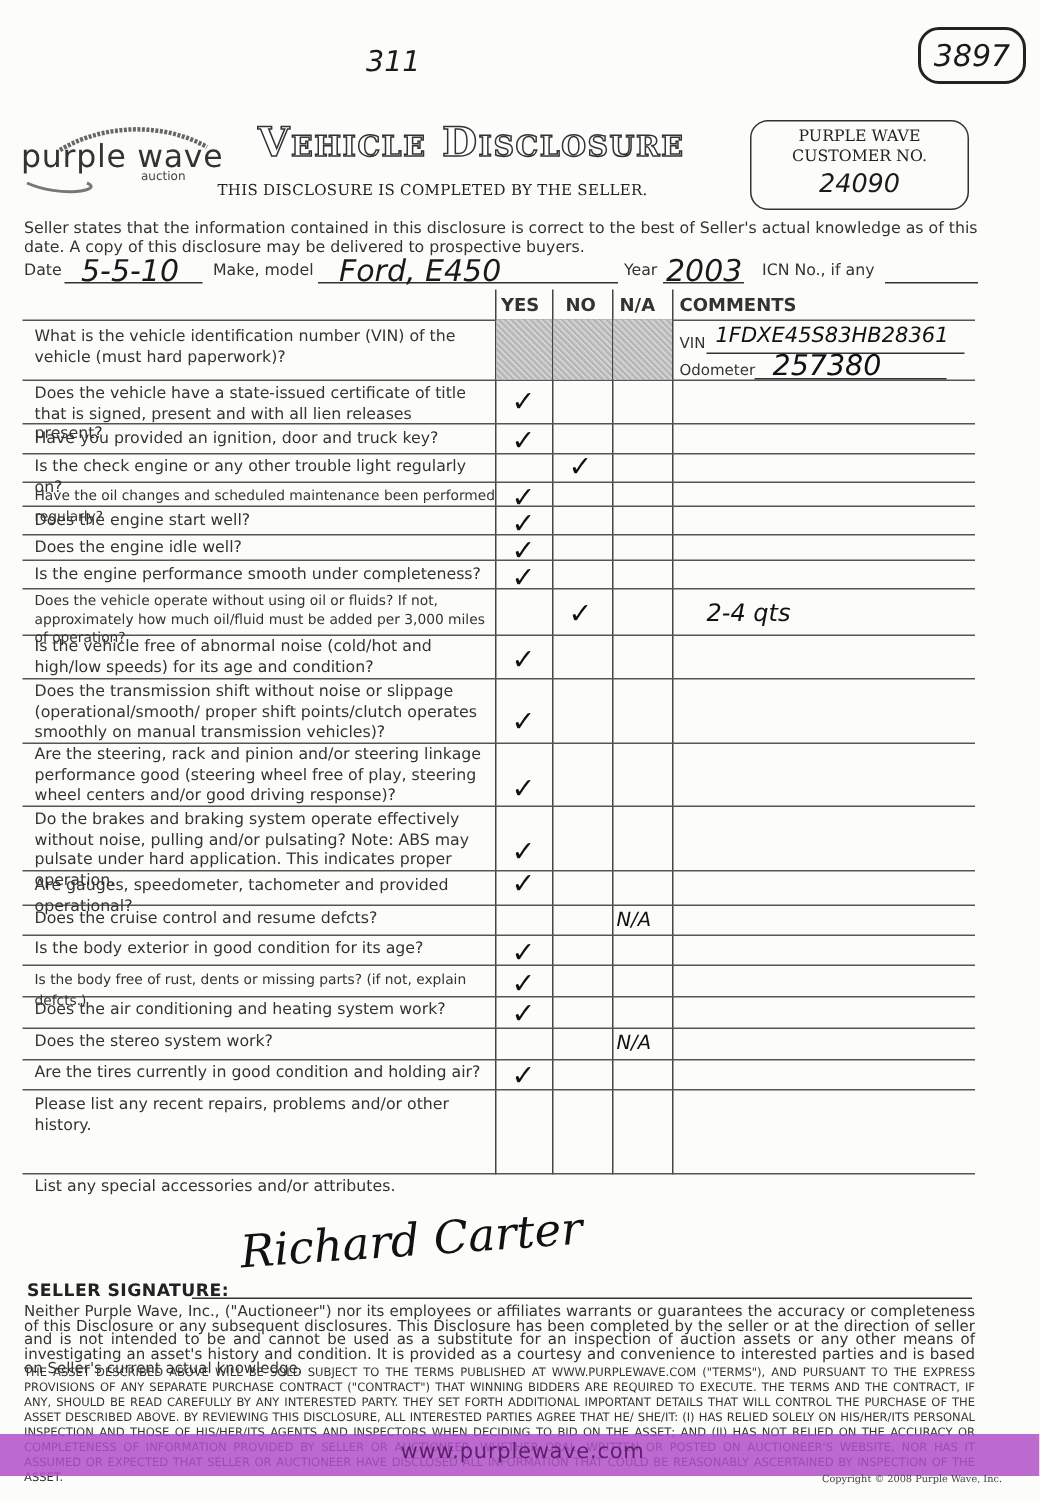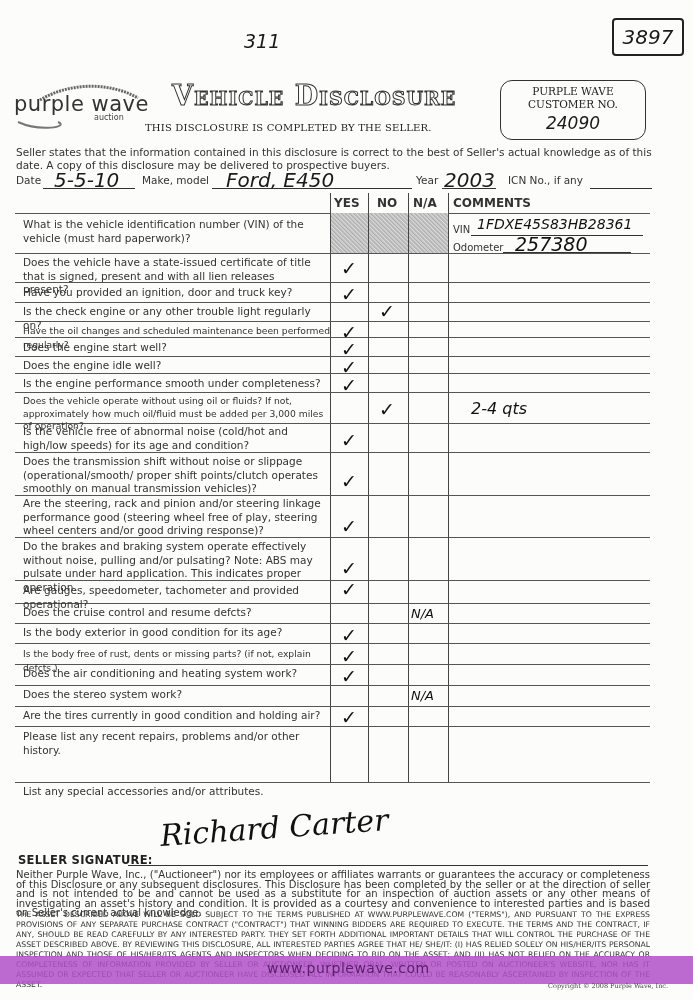--- a/index.html
+++ b/index.html
@@ -1,20 +1,20 @@
 <!DOCTYPE html>
 <html><head>
 <meta charset="utf-8">
 <style>
   html, body { margin:0; padding:0; }
   body { width:693px; height:1000px; background:#fcfcfa; position:relative; overflow:hidden; font-family:"DejaVu Sans", sans-serif; color:#2a2a2a; }
   .abs { position:absolute; }
   .hand { font-family:"DejaVu Sans", sans-serif; font-style:italic; color:#1a1a1a; }
   .doc-num { left:244px; top:30px; font-size:19px; }
-  .file-num { left:612px; top:18px; width:68px; height:34px; border:2px solid #222; border-radius:4px; font-size:20px; text-align:center; line-height:34px; font-family:"DejaVu Sans", sans-serif; }
+  .file-num { left:612px; top:18px; width:68px; height:34px; border:2px solid #222; border-radius:14px; font-size:20px; text-align:center; line-height:34px; font-family:"DejaVu Sans", sans-serif; }
   .logo { left:10px; top:82px; width:150px; height:50px; }
   .logo-text { left:14px; top:92px; font-size:21px; color:#333; letter-spacing:0.5px; }
   .logo-sub { left:94px; top:113px; font-size:8px; color:#444; }
   .title { left:172px; top:80px; font-family:"DejaVu Serif", serif; font-size:27px; color:#fff; -webkit-text-stroke:1px #333; letter-spacing:1px; font-variant:small-caps; font-weight:bold; }
   .subtitle { left:145px; top:122px; font-family:"DejaVu Serif", serif; font-size:10px; color:#222; letter-spacing:0.2px; }
   .custbox { left:500px; top:80px; width:144px; height:58px; border:1.5px solid #333; border-radius:12px; text-align:center; }
   .custbox .l { font-family:"DejaVu Serif", serif; font-size:10.5px; line-height:13px; color:#222; margin-top:4px; }
   .custbox .n { font-size:17px; margin-top:2px; }
   .intro { left:16px; top:146px; width:660px; font-size:10.5px; line-height:13px; color:#333; }
   .meta { left:16px; top:174px; width:640px; font-size:10.5px; color:#333; height:20px; }

